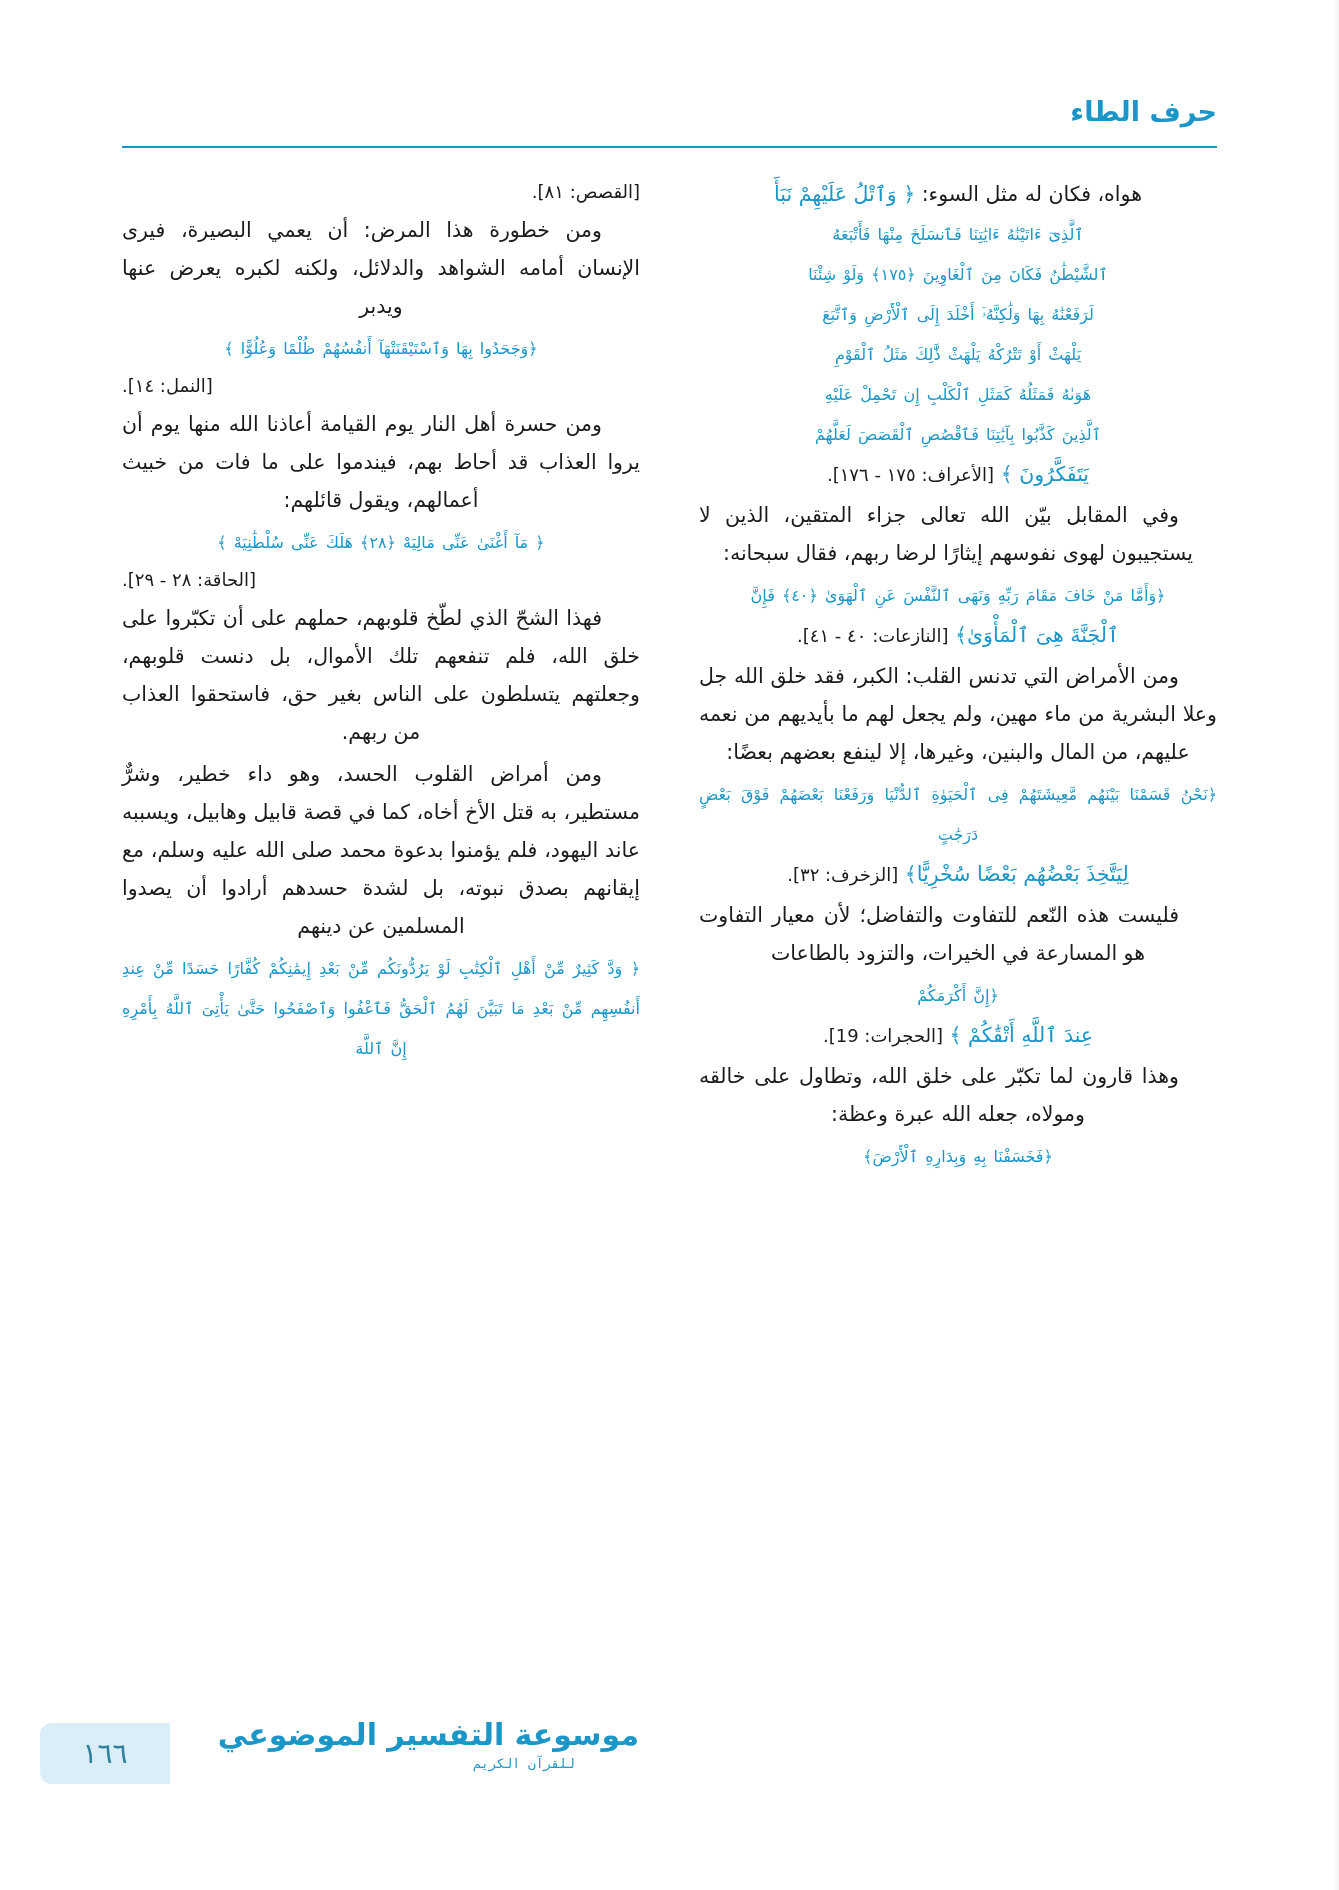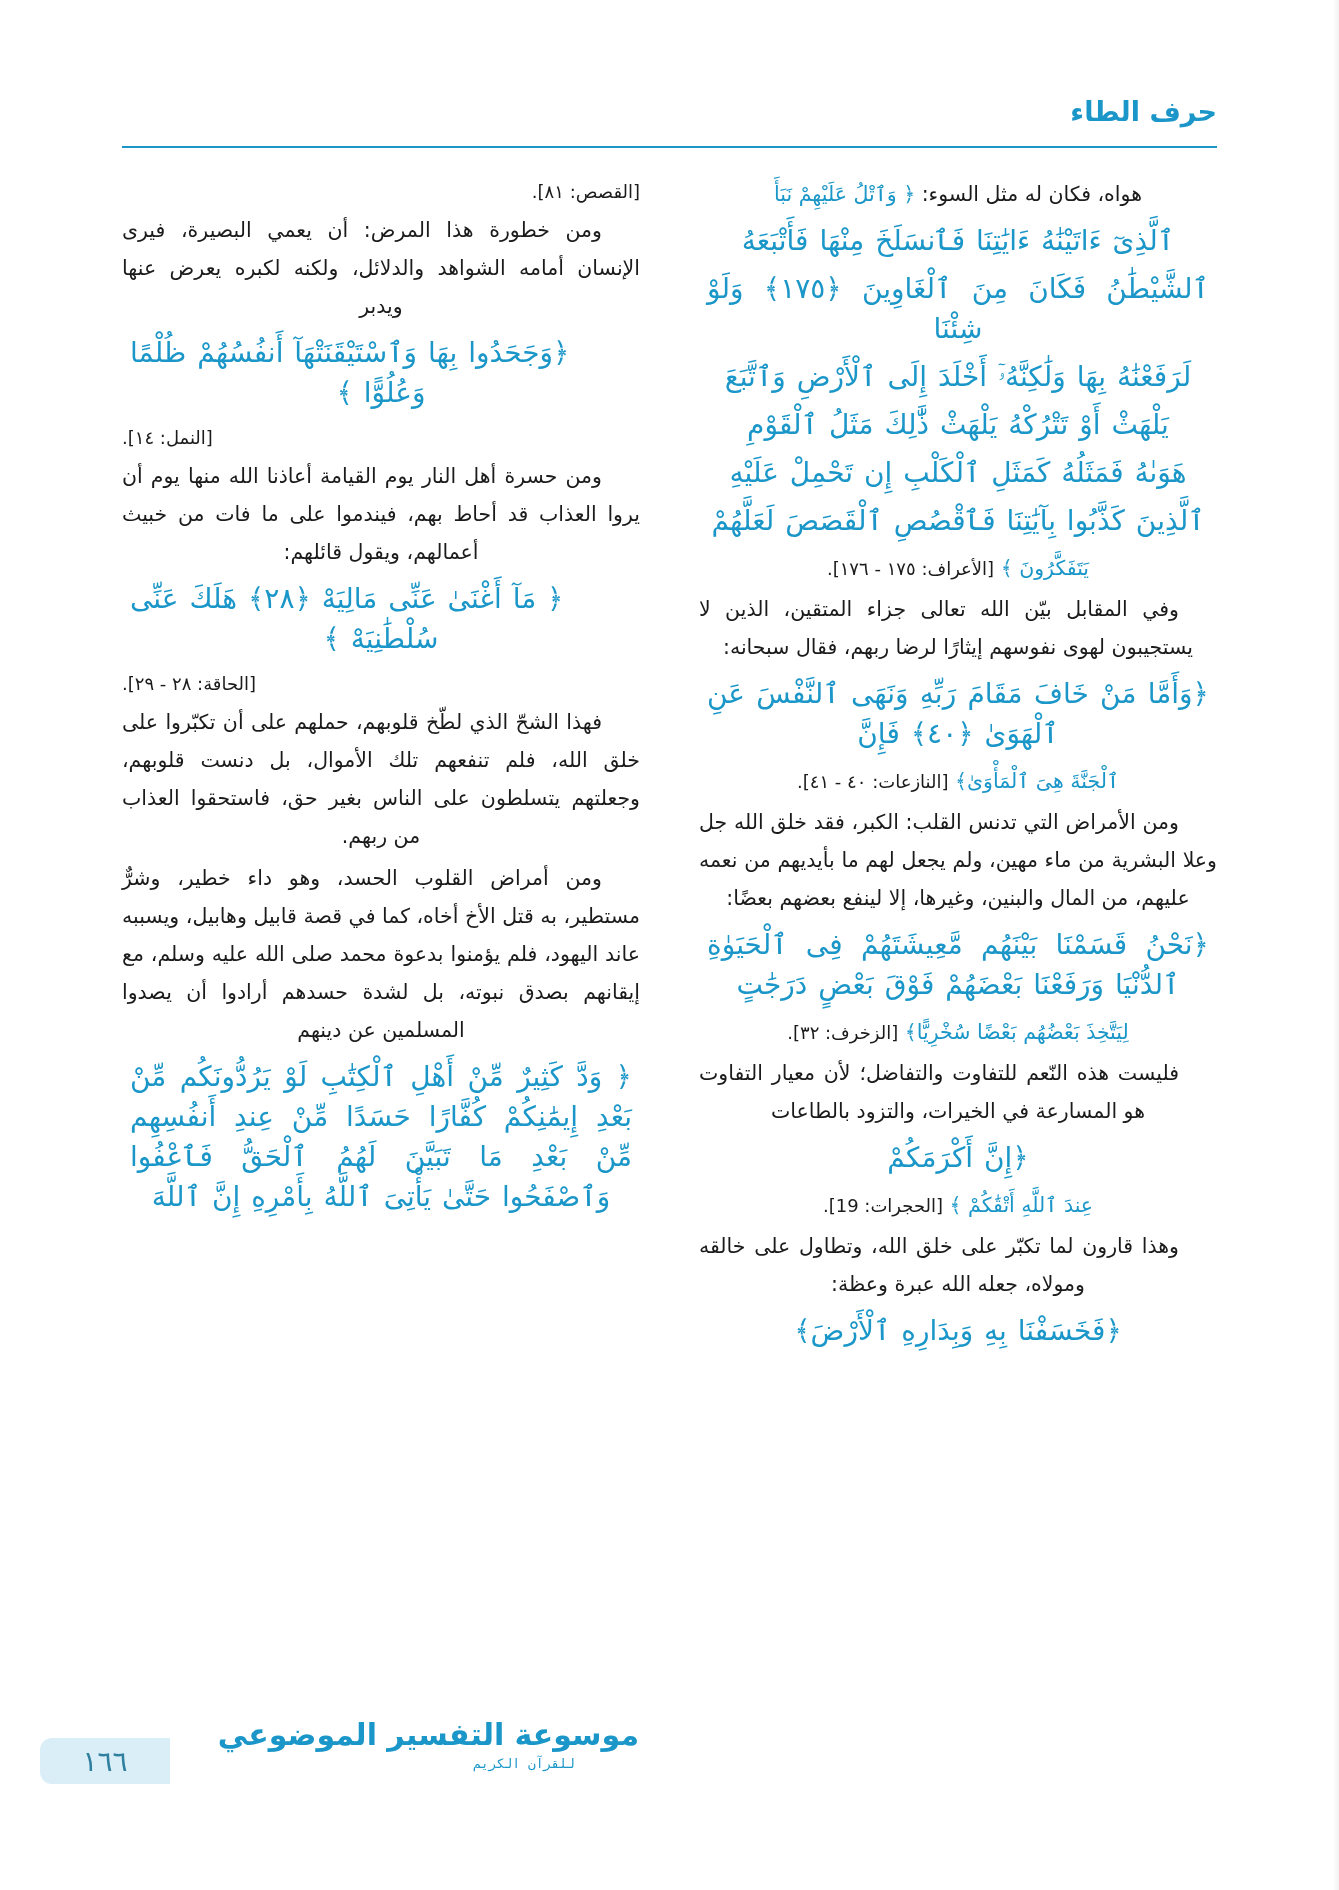--- a/index.html
+++ b/index.html
@@ -83,27 +83,27 @@
     color: #1b1b1b;
     direction: rtl;
     text-align: left;
     margin: 0 0 2px 0;
   }
   .ref.right {
     text-align: right;
   }
   .quran {
     font-family: "DejaVu Sans", sans-serif;
-    font-size: 28px;
+    font-size: 16px;
     line-height: 40px;
     color: #1a96c8;
     direction: rtl;
     text-align: justify;
     text-align-last: center;
-    margin: 8px;
+    margin: 0;
     word-spacing: 2px;
   }
   .quran.center {
     text-align: left;
     text-align-last: center;
   }
   .inline-quran {
     color: #1a96c8;
   }
   .mixed {
@@ -154,21 +154,21 @@
     font-size: 13px;
     color: #1a96c8;
     margin-top: 4px;
     white-space: nowrap;
   }
   .page-number-box {
     position: absolute;
     left: 40px;
     bottom: 10px;
     width: 130px;
-    height: 46px;
+    height: 61px;
     background: #d9eef6;
     border-radius: 12px 0 0 12px;
     display: flex;
     align-items: center;
     justify-content: center;
   }
   .page-number {
     font-family: "DejaVu Sans", sans-serif;
     font-size: 28px;
     color: #2f7f9e;

